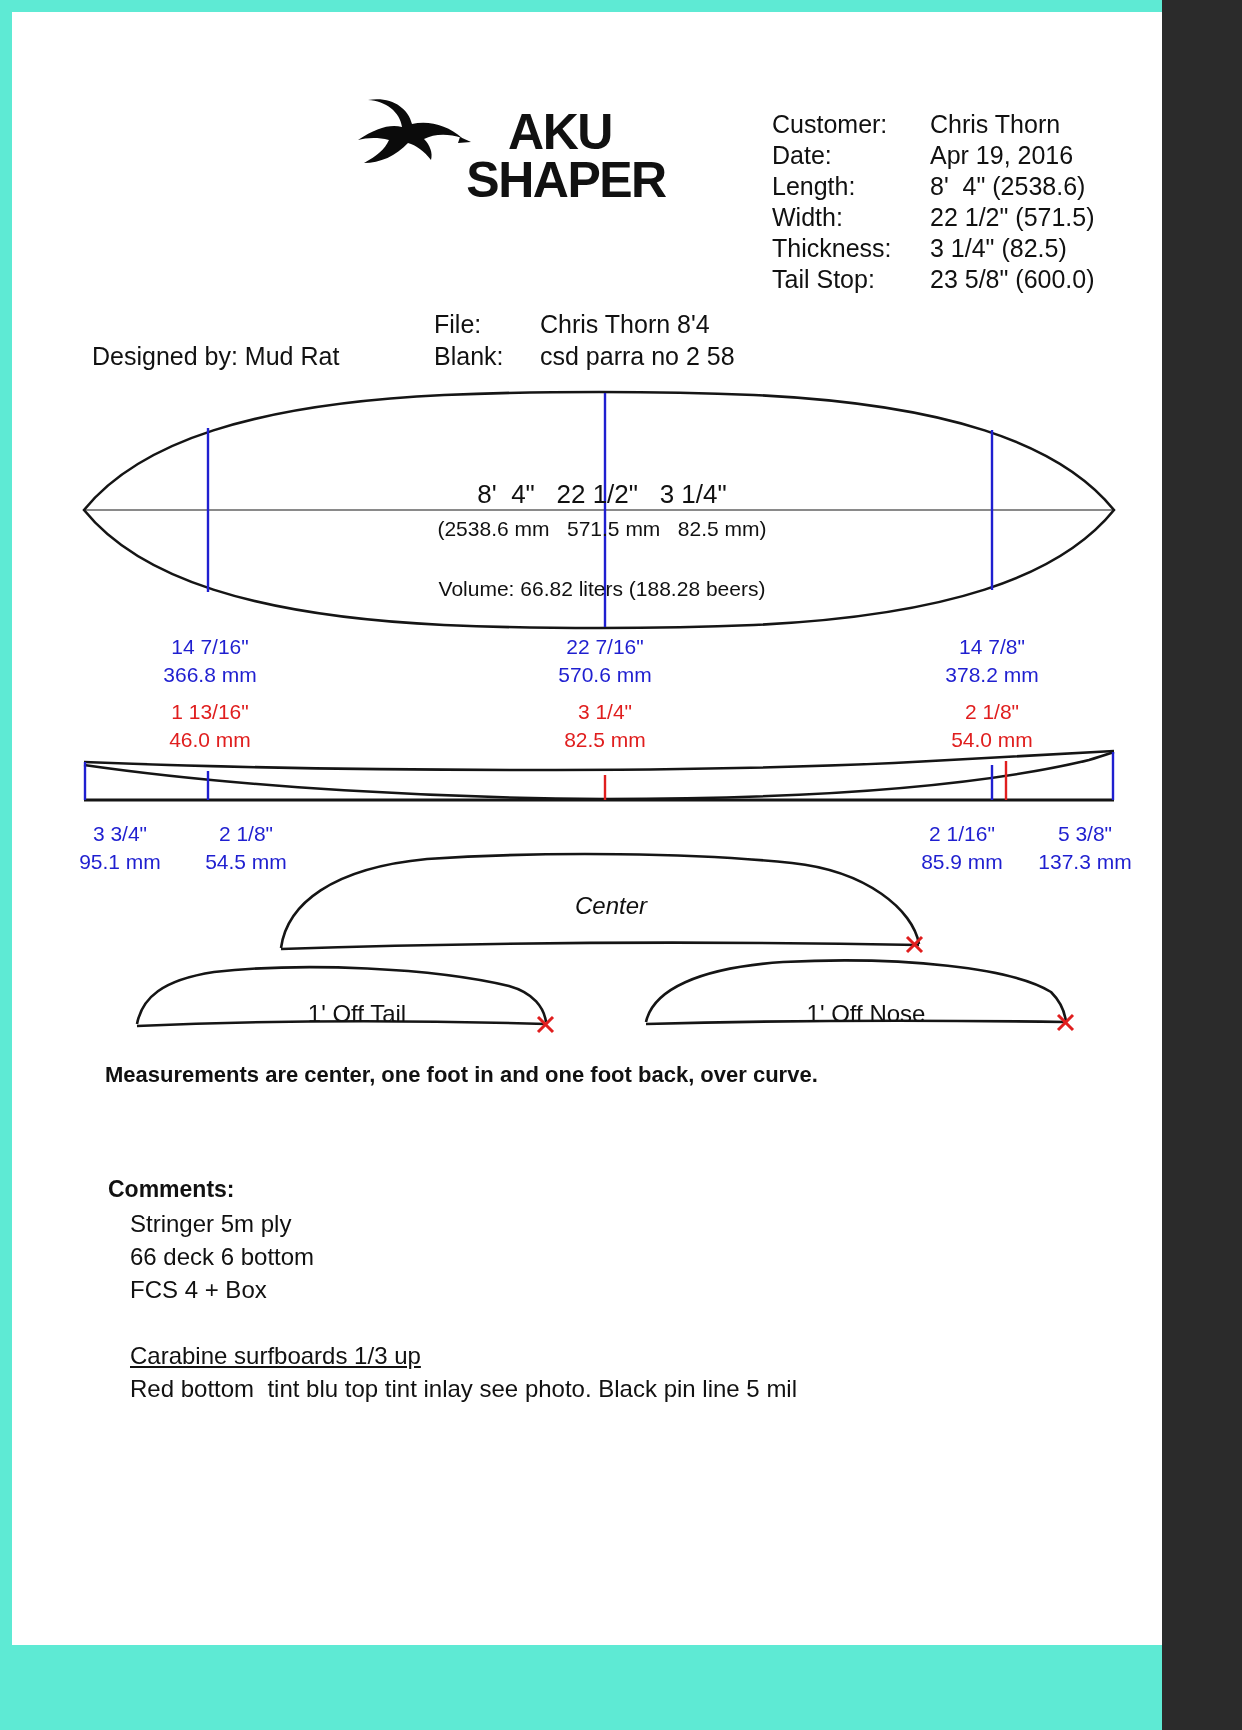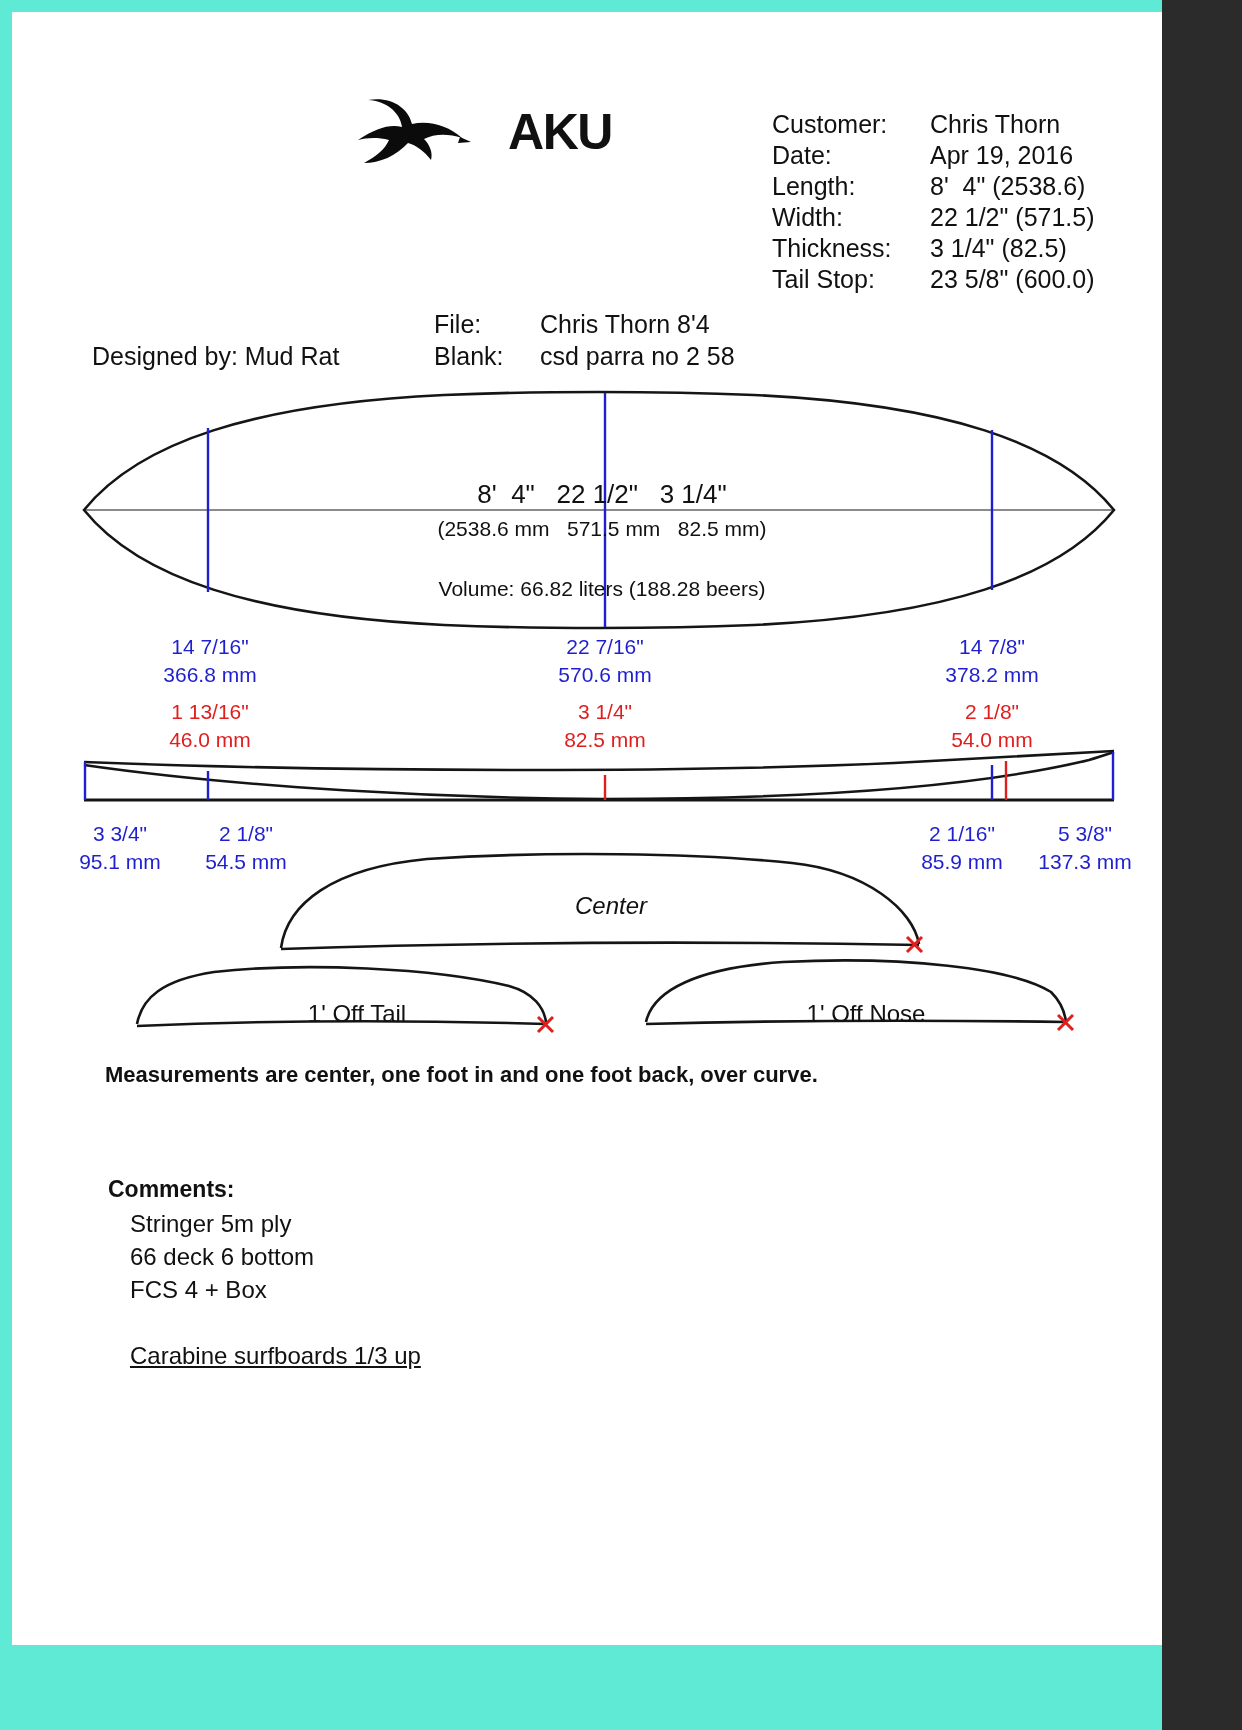--- a/index.html
+++ b/index.html
@@ -20,20 +20,21 @@
 <body>
 
 <div class="page">
   <div class="sheet"></div>
 
   <svg style="left:348px;top:94px;" width="124" height="80" viewBox="0 0 124 80">
     <path fill="#0b0b0b" d="M10 46 C28 34 42 30 54 33 C52 18 38 7 20 6 C42 2 60 13 64 30 C80 26 100 31 114 44 C99 39 86 40 76 45 C82 51 85 59 83 66 C76 57 68 51 60 49 C48 62 32 69 16 69 C29 62 37 55 41 46 C29 43 18 44 10 46 Z"></path>
     <path fill="#0b0b0b" d="M112 43 L123 48 L110 49 Z"></path>
   </svg>
   <div class="abs logo-word ctr" style="left:560px;top:108px;">AKU</div>
+  <div class="abs logo-word ctr" style="left:566px;top:156px;">SHAPER</div>
 
   <div>
     <div class="abs body-txt" style="left:772px;top:110px;">Customer:</div>
     <div class="abs body-txt" style="left:930px;top:110px;">Chris Thorn</div>
     <div class="abs body-txt" style="left:772px;top:141px;">Date:</div>
     <div class="abs body-txt" style="left:930px;top:141px;">Apr 19, 2016</div>
     <div class="abs body-txt" style="left:772px;top:172px;">Length:</div>
     <div class="abs body-txt" style="left:930px;top:172px;">8'  4" (2538.6)</div>
     <div class="abs body-txt" style="left:772px;top:203px;">Width:</div>
     <div class="abs body-txt" style="left:930px;top:203px;">22 1/2" (571.5)</div>
@@ -125,13 +126,14 @@
   </svg>
   <div class="abs ctr" style="left:866px;top:1000px;font-size:24px;">1' Off Nose</div>
 
   <div class="abs b" style="left:105px;top:1062px;font-size:22px;">Measurements are center, one foot in and one foot back, over curve.</div>
 
   <div class="abs b" style="left:108px;top:1176px;font-size:23px;">Comments:</div>
   <div class="abs" style="left:130px;top:1210px;font-size:24px;">Stringer 5m ply</div>
   <div class="abs" style="left:130px;top:1243px;font-size:24px;">66 deck 6 bottom</div>
   <div class="abs" style="left:130px;top:1276px;font-size:24px;">FCS 4 + Box</div>
   <div class="abs" style="left:130px;top:1342px;font-size:24px;text-decoration:underline;">Carabine surfboards 1/3 up</div>
+  <div class="abs" style="left:130px;top:1375px;font-size:24px;">Red bottom  tint blu top tint inlay see photo. Black pin line 5 mil</div>
 </div>
 
 </body></html>

